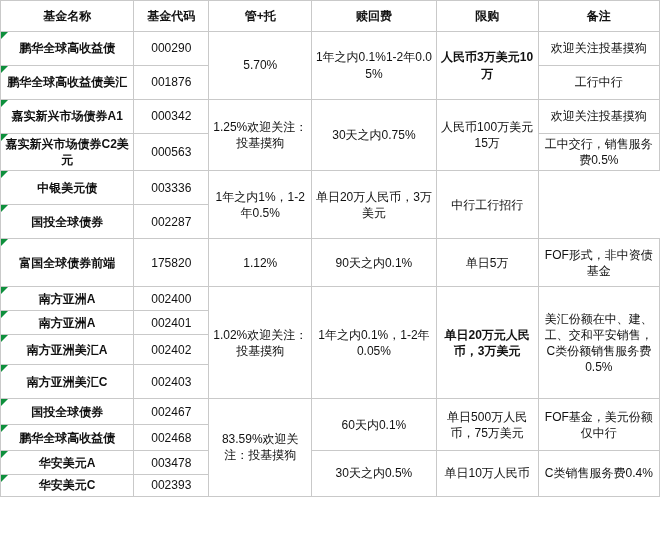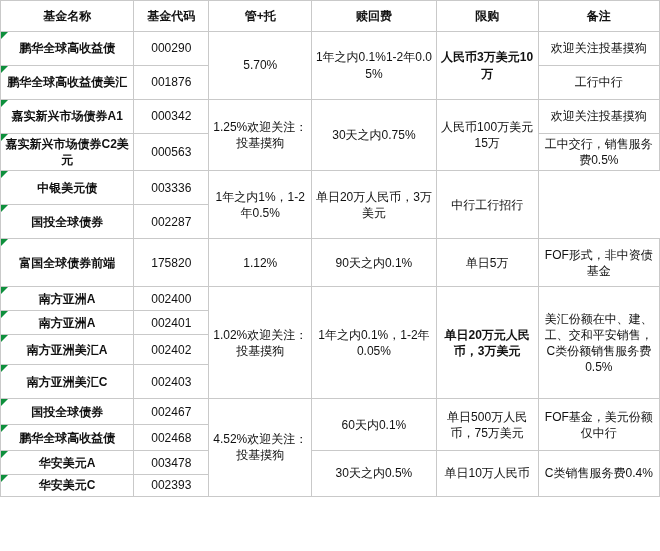--- a/index.html
+++ b/index.html
@@ -195,21 +195,21 @@
       </td>
       <td class="code-cell">002403</td>
     </tr>
 
     <tr style="height:26px">
       <td class="name-cell">
         <span class="green-mark"></span>
         <span>国投全球债券</span>
       </td>
       <td class="code-cell">002467</td>
-      <td rowspan="4">4.52%欢迎关注：投基摸狗</td>
+      <td rowspan="4">83.59%欢迎关注：投基摸狗</td>
       <td rowspan="2">60天内0.1%</td>
       <td rowspan="2">单日500万人民币，75万美元</td>
       <td rowspan="2">FOF基金，美元份额仅中行</td>
     </tr>
 
     <tr style="height:26px">
       <td class="name-cell">
         <span class="green-mark"></span>
         <span>鹏华全球高收益债</span>
       </td>

